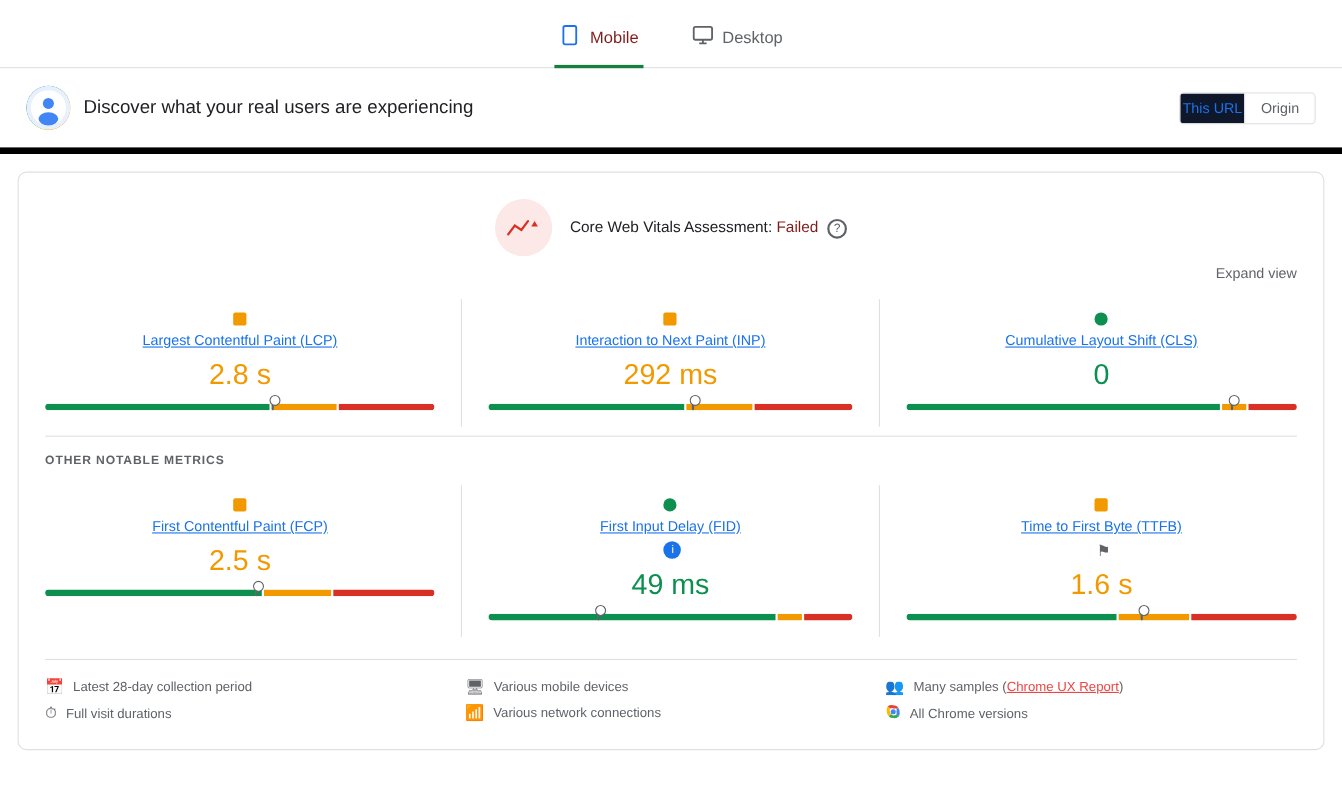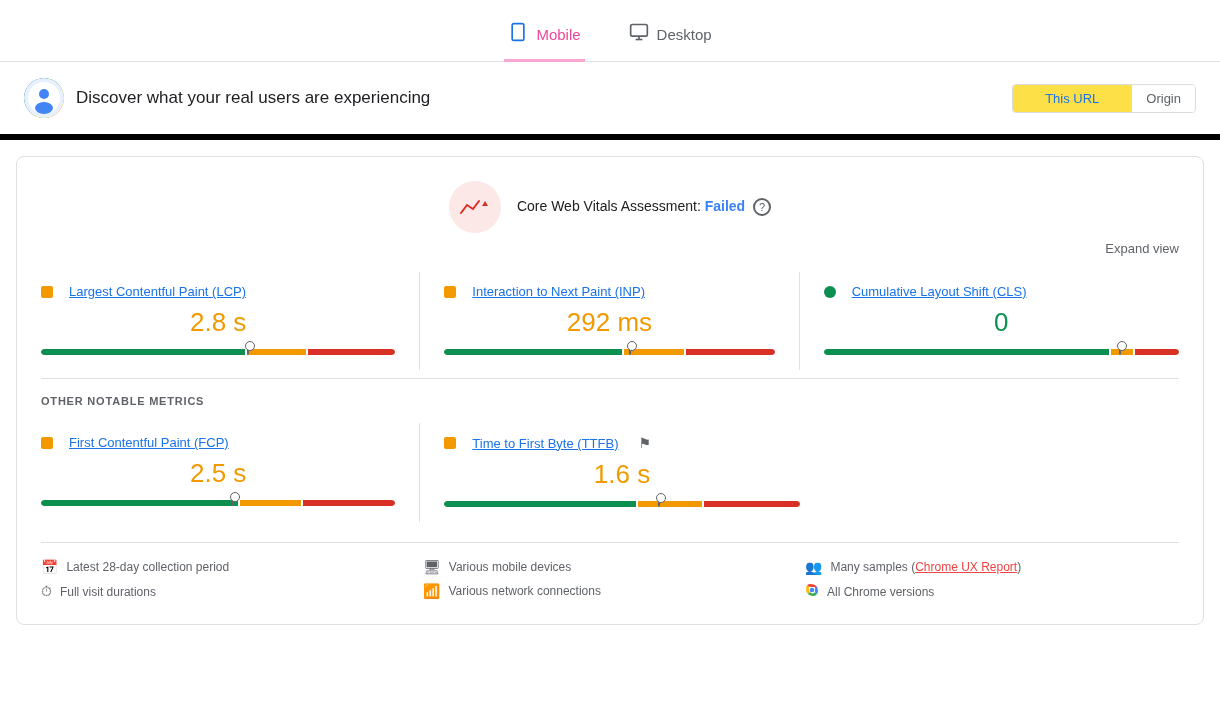--- a/index.html
+++ b/index.html
@@ -25,22 +25,22 @@
       align-items: center;
       gap: 8px;
       padding: 10px 4px 12px;
       cursor: pointer;
       font-size: 15px;
       color: #5f6368;
       border-bottom: 3px solid transparent;
       margin-bottom: -1px;
     }
     .tab.active {
-      color: #ec4899;
-      border-bottom: 3px solid #f9a8d4;
+      color: #7f1d1d;
+      border-bottom: 3px solid #15803d;
     }
     .tab-icon {
       font-size: 18px;
     }
 
     
     .header {
       display: flex;
       align-items: center;
       justify-content: space-between;
@@ -69,25 +69,25 @@
     }
     .header-right {
       display: flex;
       align-items: center;
       gap: 0;
       border: 1px solid #dadce0;
       border-radius: 4px;
       overflow: hidden;
     }
     .url-btn {
-      padding: 6px 32px;
+      padding: 6px 2px;
       font-size: 13px;
       cursor: pointer;
       border: none;
-      background: #fde047;
+      background: #0f172a;
       color: #1a73e8;
       font-weight: 500;
     }
     .origin-btn {
       padding: 6px 14px;
       font-size: 13px;
       cursor: pointer;
       border: none;
       border-left: 1px solid #dadce0;
       background: #fff;
@@ -120,22 +120,22 @@
       height: 52px;
       background: #fce8e6;
       border-radius: 50%;
       display: flex;
       align-items: center;
       justify-content: center;
       font-size: 20px;
       color: #d93025;
     }
     .cwv-status {
-      color: #3b82f6;
-      font-weight: 700;
+      color: #7f1d1d;
+      font-weight: 400;
       margin-top: 42px;
     }
     .cwv-info-icon {
       width: 18px;
       height: 18px;
       border: 2px solid #5f6368;
       border-radius: 50%;
       display: inline-flex;
       align-items: center;
       justify-content: center;
@@ -168,22 +168,23 @@
       padding-right: 0;
       padding-left: 24px;
     }
     .metric-item:nth-child(2) {
       padding-left: 24px;
     }
 
     .metric-label-row {
       display: flex;
       align-items: center;
-      gap: 16px;
+      gap: 6px;
       margin-bottom: 8px;
+      flex-direction: column;
     }
     .metric-dot {
       width: 12px;
       height: 12px;
       border-radius: 2px;
       flex-shrink: 0;
     }
     .dot-orange { background: #f29900; }
     .dot-green { background: #0d904f; border-radius: 50%; }
 
@@ -447,20 +448,36 @@
         <div class="bar-wrapper">
           <div class="progress-bar fcp-bar">
             <div class="bar-green" style="flex:3.2"></div>
             <div class="bar-orange" style="flex:1"></div>
             <div class="bar-red" style="flex:1.5"></div>
           </div>
           <div class="bar-marker marker-fcp"></div>
         </div>
       </div>
 
+      <div class="metric-item metric-second-row">
+        <div class="metric-label-row">
+          <div class="metric-dot dot-green"></div>
+          <span class="metric-label">First Input Delay (FID)</span>
+          <span style="display:inline-flex;align-items:center;justify-content:center;width:16px;height:16px;border-radius:50%;background:#1a73e8;color:#fff;font-size:10px;margin-left:4px;cursor:pointer;">i</span>
+        </div>
+        <div class="metric-value green-val">49 ms</div>
+        <div class="bar-wrapper">
+          <div class="progress-bar fid-bar">
+            <div class="bar-green" style="flex:6"></div>
+            <div class="bar-orange" style="flex:0.5"></div>
+            <div class="bar-red" style="flex:1"></div>
+          </div>
+          <div class="bar-marker marker-fid"></div>
+        </div>
+      </div>
 
       <div class="metric-item" style="padding-left:24px; border-right:none;">
         <div class="metric-label-row">
           <div class="metric-dot dot-orange"></div>
           <span class="metric-label">Time to First Byte (TTFB)</span>
           <span style="display:inline-flex;align-items:center;justify-content:center;margin-left:4px;color:#5f6368;cursor:pointer;font-size:14px;">⚑</span>
         </div>
         <div class="metric-value">1.6 s</div>
         <div class="bar-wrapper">
           <div class="progress-bar ttfb-bar">

